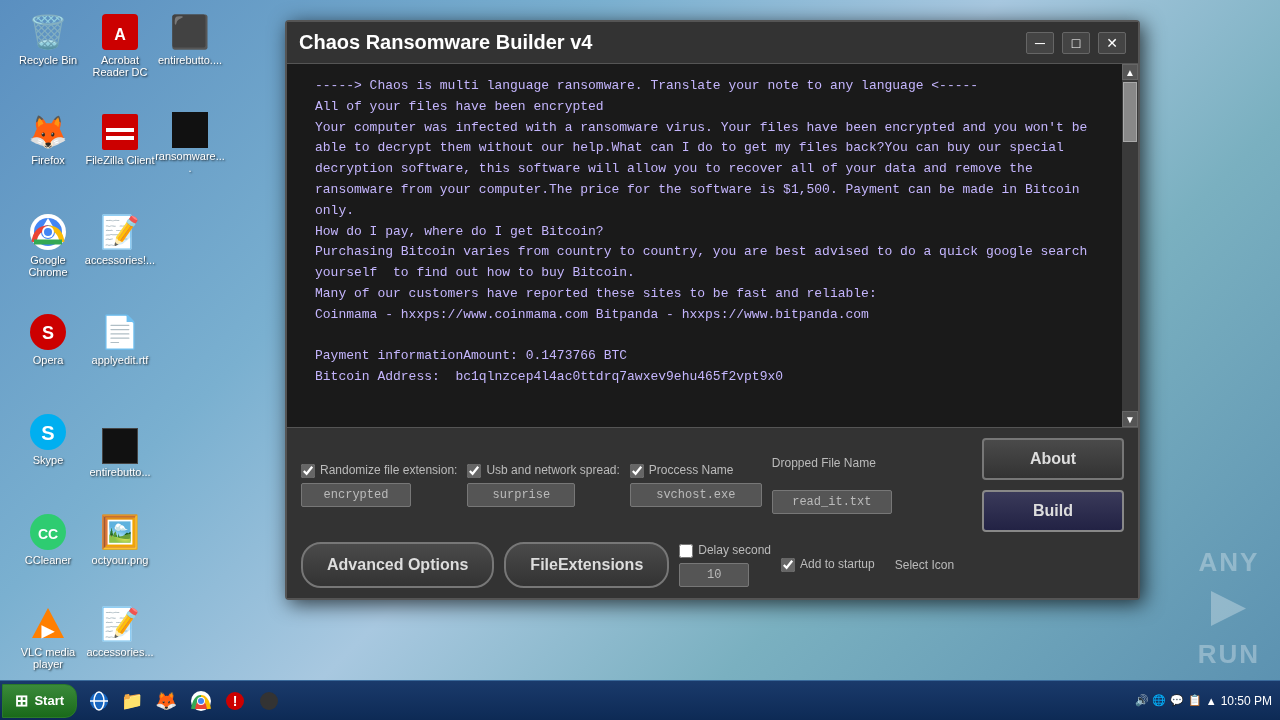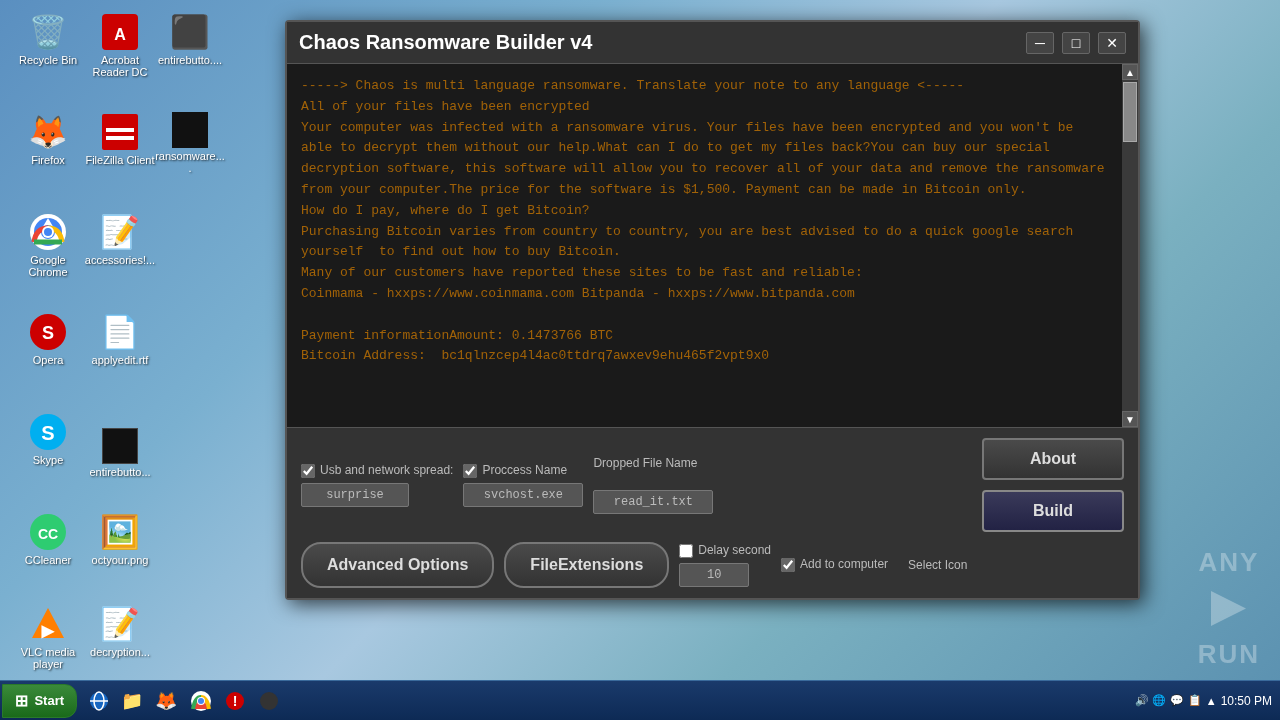--- a/index.html
+++ b/index.html
@@ -156,25 +156,25 @@
     
     .scroll-wrapper {
       display: flex;
       flex: 1;
       overflow: hidden;
       position: relative;
     }
     .text-content {
       flex: 1;
       background: #1a1a1a;
-      color: #a16207;
+      color: #c4b5fd;
       font-family: 'Courier New', monospace;
       font-size: 13px;
       line-height: 1.6;
-      padding: 12px 14px;
+      padding: 12px 28px;
       overflow-y: auto;
     }
     .scrollbar-track {
       width: 16px;
       background: #3a3a3a;
       display: flex;
       flex-direction: column;
       align-items: center;
     }
     .scroll-arrow {
@@ -427,21 +427,21 @@
         <rect width="36" height="36" fill="transparent"></rect>
         <polygon points="18,2 34,32 2,32" fill="#FF7F00"></polygon>
         <text x="18" y="30" text-anchor="middle" fill="white" font-size="16" font-weight="bold">▶</text>
       </svg>
     </div>
     <div class="icon-label">VLC media<br>player</div>
   </div>
 
   <div class="desktop-icon" style="top:600px;left:80px">
     <div class="icon-img">📝</div>
-    <div class="icon-label">decryption...</div>
+    <div class="icon-label">accessories...</div>
   </div>
 </div>
 
 <div class="anyrun-watermark">
   <span style="color:rgba(255,255,255,0.3);font-size:26px;letter-spacing:2px">ANY</span>
   <svg width="45" height="45" viewBox="0 0 45 45" style="opacity:0.3">
     <polygon points="5,5 40,22.5 5,40" fill="white"></polygon>
   </svg>
   <span style="color:rgba(255,255,255,0.3);font-size:26px;letter-spacing:2px">RUN</span>
 </div>
@@ -473,35 +473,42 @@
       <div class="scroll-thumb"></div>
       <div style="flex:1"></div>
       <div class="scroll-arrow">▼</div>
     </div>
   </div>
 
   <div class="bottom-controls">
 
     <div class="controls-row1">
 
+      <div class="checkbox-group">
+        <div class="checkbox-item">
+          <input type="checkbox" checked="" style="">
+          <span class="field-label">Randomize file extension:</span>
+        </div>
+        <input type="text" class="text-input" style="width: 110px;" value="encrypted">
+      </div>
 
       <div class="checkbox-group">
         <div class="checkbox-item">
           <input type="checkbox" checked="" style="">
           <span class="field-label">Usb and network spread:</span>
         </div>
         <input type="text" class="text-input" style="width: 108px;" value="surprise">
       </div>
 
       <div class="checkbox-group">
         <div class="checkbox-item">
           <input type="checkbox" checked="" style="">
           <span class="field-label">Proccess Name</span>
         </div>
-        <input type="text" class="text-input" style="width: 120px;" value="svchost.exe">
+        <input type="text" class="text-input" style="width: 132px;" value="svchost.exe">
       </div>
 
       <div class="dropped-file-group">
         <div class="field-label">Dropped File Name</div>
         <input type="text" class="text-input" style="width: 120px; margin-top: 18px;" value="read_it.txt">
       </div>
 
       <div class="right-buttons">
         <button class="side-btn">About</button>
         <button class="side-btn active">Build</button>
@@ -518,21 +525,21 @@
         <div class="checkbox-item">
           <input type="checkbox" style="">
           <span class="field-label">Delay second</span>
         </div>
         <input type="text" class="text-input" style="width: 70px;" value="10">
       </div>
 
       <div class="checkbox-group">
         <div class="checkbox-item">
           <input type="checkbox" checked="" style="">
-          <span class="field-label">Add to computer</span>
+          <span class="field-label">Add to startup</span>
         </div>
       </div>
 
       <div class="select-icon-area">
         <span>Select Icon</span>
       </div>
     </div>
   </div>
 </div>
 

